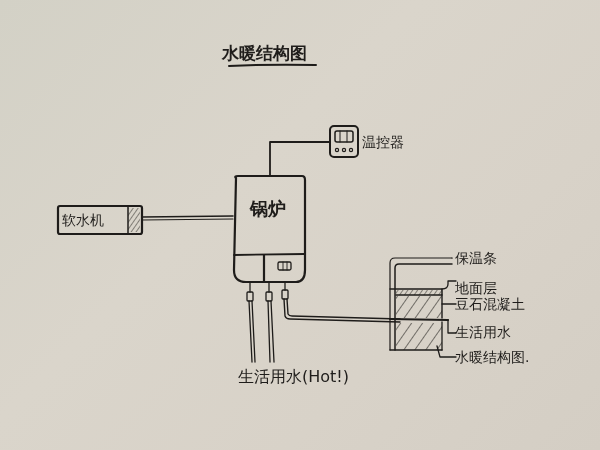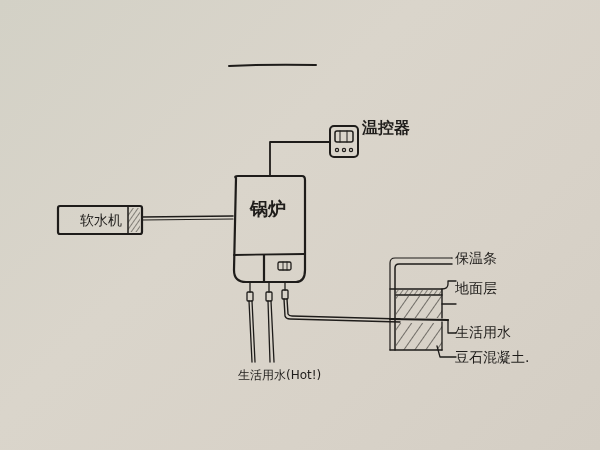--- a/index.html
+++ b/index.html
@@ -12,24 +12,24 @@
     position: relative; width: 600px; height: 450px;
     background: linear-gradient(135deg, #d3d1c6 0%, #dad5cb 40%, #d8d2c8 70%, #d4cec4 100%);
   }
   svg { position: absolute; left: 0; top: 0; }
   .ink { stroke: #1e1c1a; fill: none; stroke-linecap: round; stroke-linejoin: round; }
   .lbl {
     position: absolute; color: #1f1d1b; white-space: nowrap;
     font-family: "DejaVu Sans", sans-serif; letter-spacing: 0px;
   }
   .title { left: 222px; top: 42px; font-size: 17px; font-weight: bold; }
-  .thermo-lbl { left: 362px; top: 118px; font-size: 16px; font-weight: bold; }
-  .softener-lbl { left: 62px; top: 212px; font-size: 14px; margin-left: 18px; }
+  .thermo-lbl { left: 362px; top: 134px; font-size: 14px; }
+  .softener-lbl { left: 62px; top: 212px; font-size: 14px; }
   .boiler-lbl { left: 250px; top: 197px; font-size: 18px; font-weight: bold; }
-  .water-lbl { left: 238px; top: 367px; font-size: 12px; }
+  .water-lbl { left: 238px; top: 367px; font-size: 16px; }
   .layer-lbl { left: 455px; font-size: 14px; }
 </style>
 </head>
 <body>
 
 <div class="paper">
 
   <svg width="600" height="450" viewBox="0 0 600 450">
     <defs>
       <pattern id="hatch" width="9" height="9" patternUnits="userSpaceOnUse" patternTransform="rotate(35)">
@@ -109,23 +109,25 @@
 
       <rect x="396" y="323" width="46" height="27" fill="url(#hatch)"></rect>
       <line class="ink" x1="390" y1="350" x2="442" y2="350" stroke-width="1.5"></line>
       <line class="ink" x1="442" y1="322" x2="442" y2="350" stroke-width="1.3"></line>
       <path class="ink" d="M437 346 L440 357 L456 357" stroke-width="1.3"></path>
 
       <path class="ink" d="M452 258 L452 258" stroke-width="1.2"></path>
     </g>
   </svg>
 
+  <div class="lbl title">水暖结构图</div>
   <div class="lbl thermo-lbl">温控器</div>
   <div class="lbl softener-lbl">软水机</div>
   <div class="lbl boiler-lbl">锅炉</div>
   <div class="lbl water-lbl">生活用水(Hot!)</div>
 
   <div class="lbl layer-lbl" style="top:250px;">保温条</div>
   <div class="lbl layer-lbl" style="top:280px;">地面层</div>
+  <div class="lbl layer-lbl" style="top:296px;">豆石混凝土</div>
   <div class="lbl layer-lbl" style="top:324px;">生活用水</div>
-  <div class="lbl layer-lbl" style="top:349px;">豆石混凝土.</div>
+  <div class="lbl layer-lbl" style="top:349px;">水暖结构图.</div>
 
 </div>
 
 </body></html>

